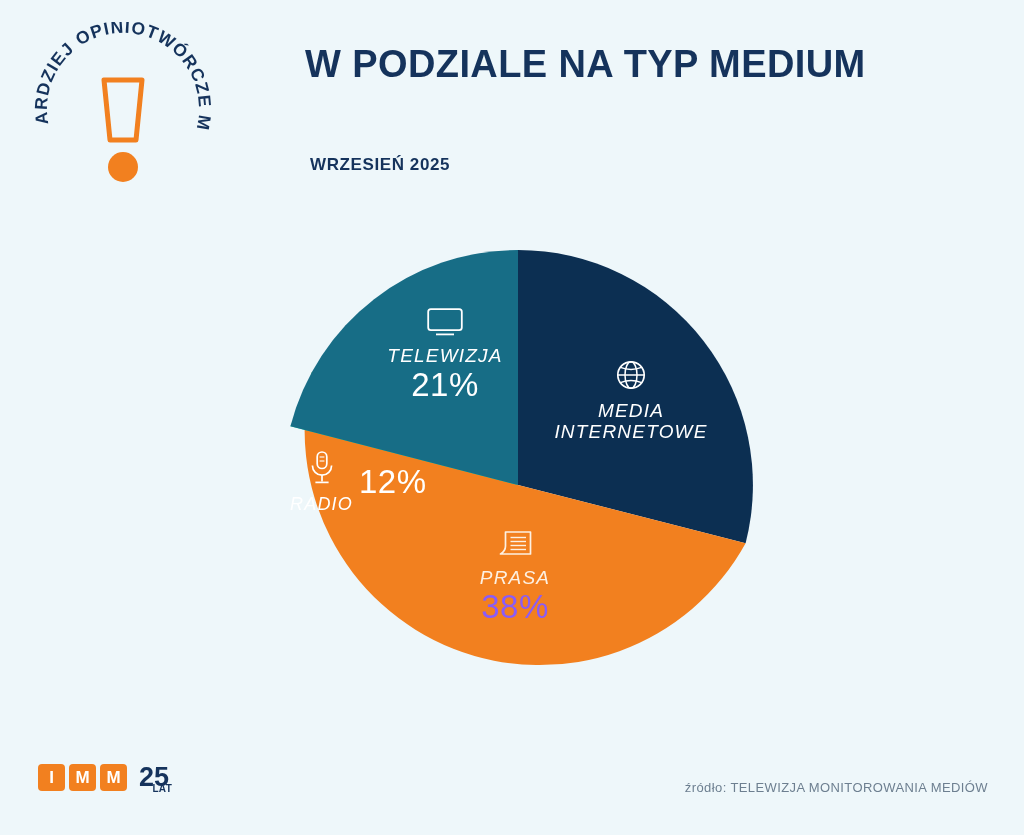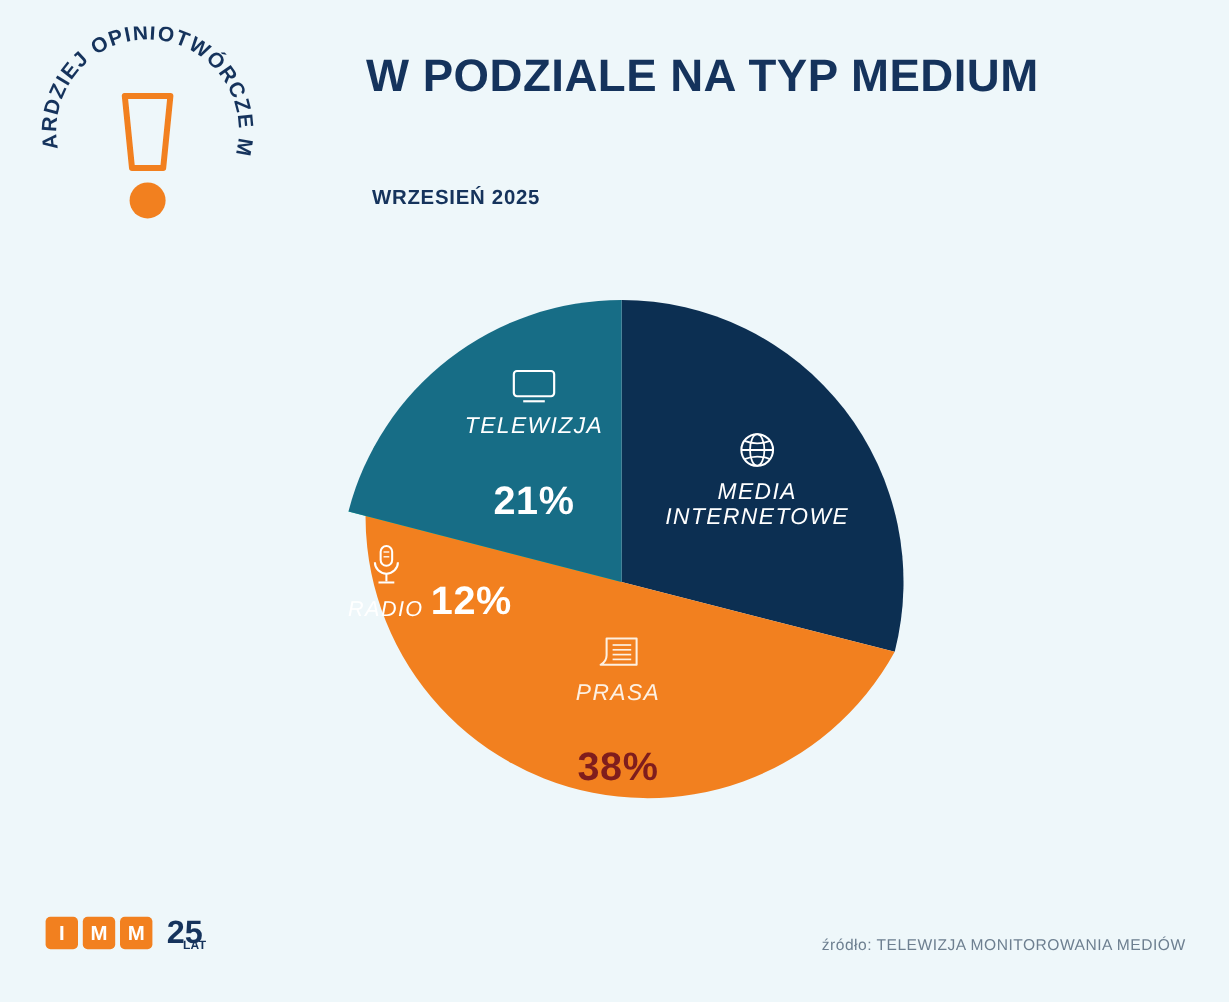--- a/index.html
+++ b/index.html
@@ -74,30 +74,29 @@
     pointer-events: none;
   }
   .slice-name {
     font-size: 19px;
     letter-spacing: 1.2px;
     line-height: 1.12;
     font-style: italic;
   }
   .slice-value {
     font-size: 33px;
-    font-weight: bold;
+    font-weight: normal;
     letter-spacing: 0.5px;
     line-height: 1.18;
-    margin-top: 32px;
   }
   .lbl-internet { left: 236px; top: 113px; width: 230px; }
   .lbl-tv       { left: 60px;  top: 62px;  width: 210px; }
   .lbl-prasa    { left: 130px; top: 282px; width: 210px; }
   .lbl-prasa .slice-name  { color: #fdf0e2; }
-  .lbl-prasa .slice-value { color: #7f1d1d; }
+  .lbl-prasa .slice-value { color: #8b5cf6; }
 
   .lbl-radio {
     left: 10px;
     top: 205px;
     width: 200px;
     display: flex;
     align-items: center;
     justify-content: flex-start;
   }
   .radio-left {

